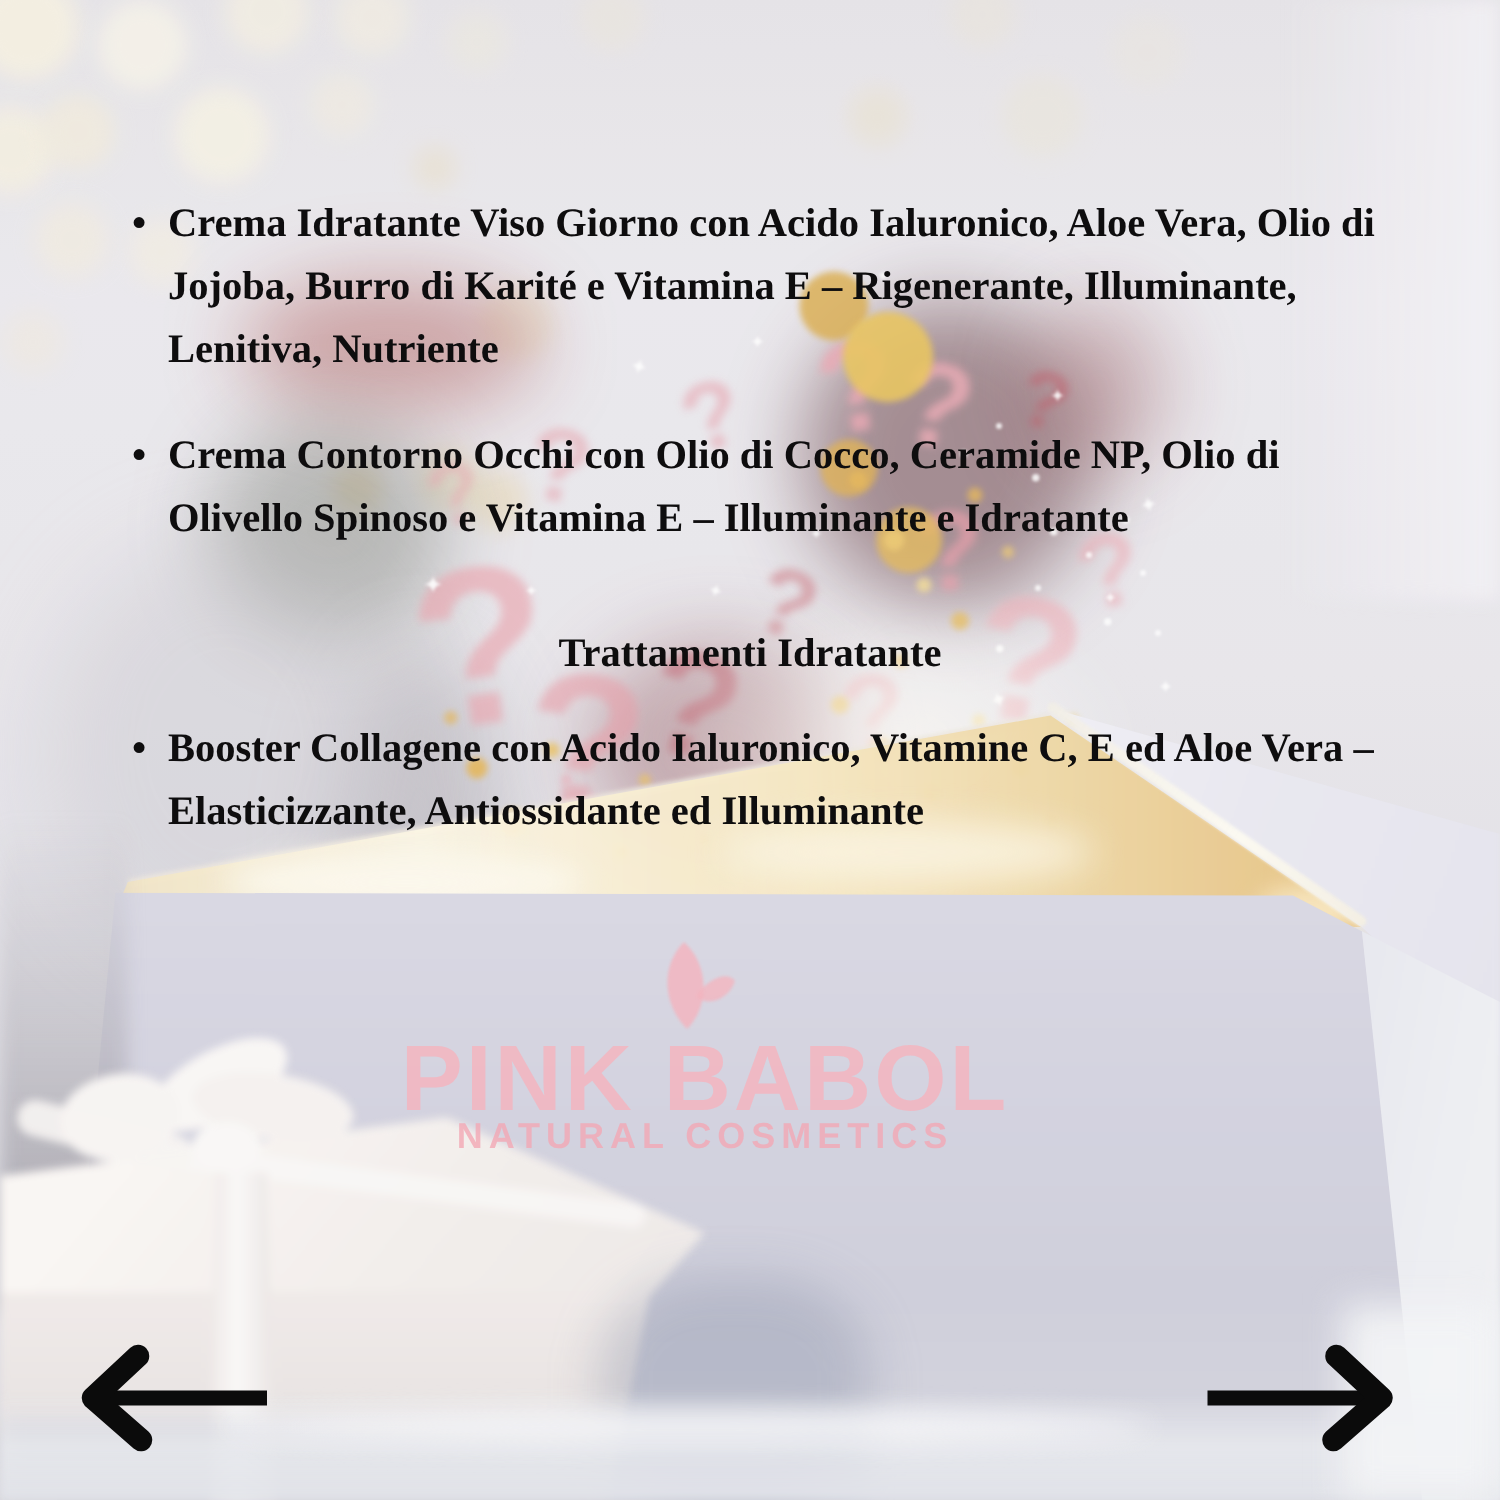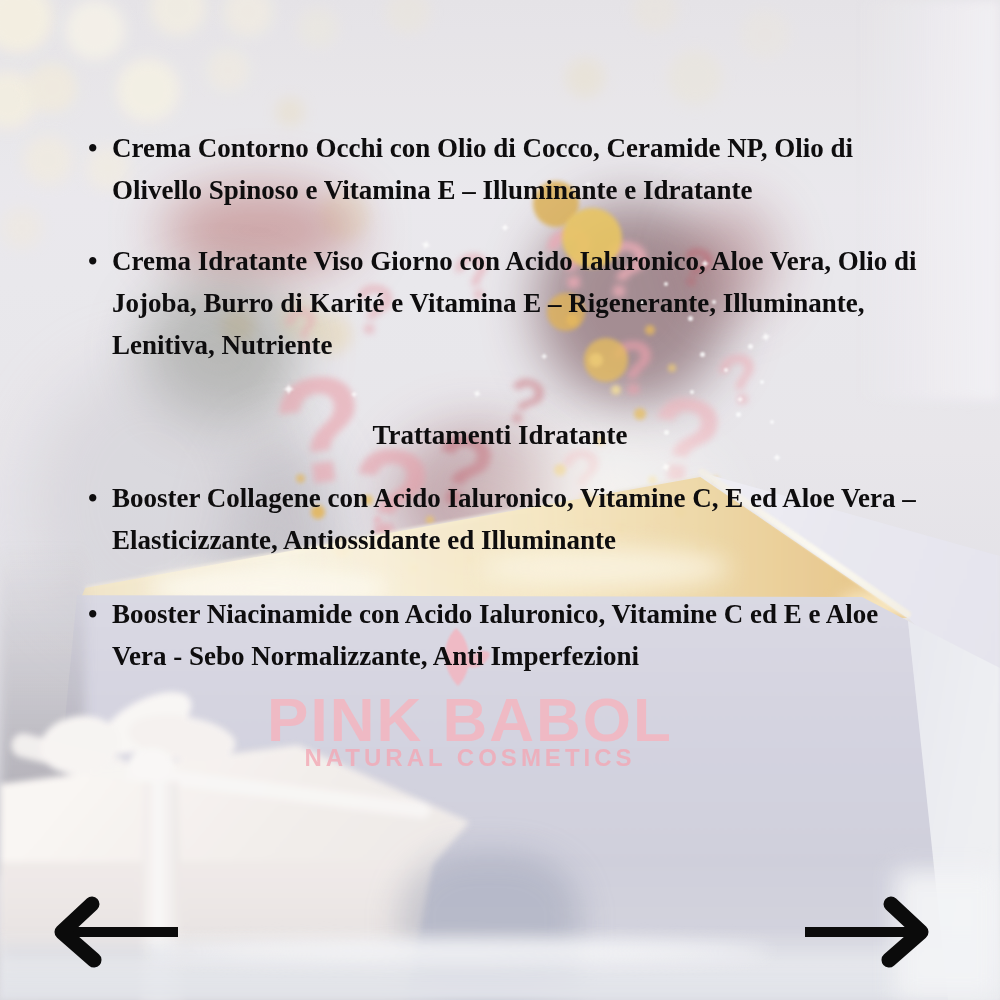--- a/index.html
+++ b/index.html
@@ -218,29 +218,28 @@
 
   <svg class="wm-leaf" width="54" height="64" viewBox="0 0 54 64">
     <path d="M22,62 C6,46 4,20 20,4 C36,18 38,46 22,62 Z" fill="rgba(246,178,188,.85)"></path>
     <path d="M28,40 C38,26 50,24 54,30 C50,42 36,48 28,40 Z" fill="rgba(246,178,188,.8)"></path>
   </svg>
   <div class="wm-brand">PINK BABOL</div>
   <div class="wm-tag">NATURAL COSMETICS</div>
 
 
   <ul class="list l1">
+    <li>Crema Idratante Viso Giorno con Acido Ialuronico, Aloe Vera, Olio di Jojoba, Burro di Karité e Vitamina E – Rigenerante, Illuminante, Lenitiva, Nutriente</li>
     <li>Crema Contorno Occhi con Olio di Cocco, Ceramide NP, Olio di Olivello Spinoso e Vitamina E – Illuminante e Idratante</li>
-    <li>Crema Idratante Viso Giorno con Acido Ialuronico, Aloe Vera, Olio di Jojoba, Burro di Karité e Vitamina E – Rigenerante, Illuminante, Lenitiva, Nutriente</li>
   </ul>
 
   <h2 class="subhead">Trattamenti Idratante</h2>
 
   <ul class="list l2">
     <li>Booster Collagene con Acido Ialuronico, Vitamine C, E ed Aloe Vera – Elasticizzante, Antiossidante ed Illuminante</li>
-    <li>Booster Niacinamide con Acido Ialuronico, Vitamine C ed E e Aloe Vera - Sebo Normalizzante, Anti Imperfezioni</li>
   </ul>
 
   <svg class="arrow" style="left:48px;top:886px" width="140" height="84" viewBox="0 0 140 84">
     <path d="M130,46 H18" stroke="#0b0b0b" stroke-width="10" fill="none"></path>
     <path d="M44,18 L14,46 L46,74" stroke="#0b0b0b" stroke-width="15" fill="none" stroke-linecap="round" stroke-linejoin="round"></path>
   </svg>
   <svg class="arrow" style="left:795px;top:886px" width="140" height="84" viewBox="0 0 140 84">
     <path d="M10,46 H122" stroke="#0b0b0b" stroke-width="10" fill="none"></path>
     <path d="M96,18 L126,46 L94,74" stroke="#0b0b0b" stroke-width="15" fill="none" stroke-linecap="round" stroke-linejoin="round"></path>
   </svg>

